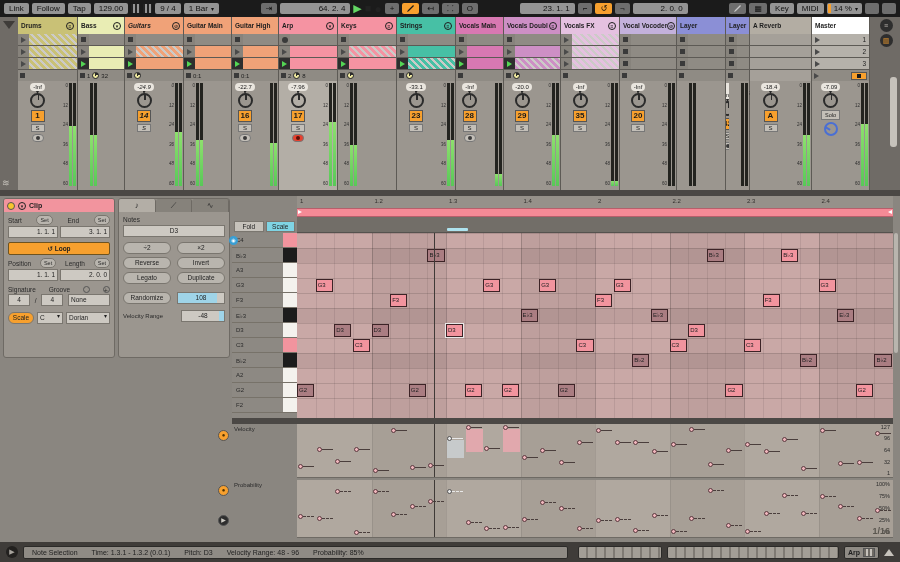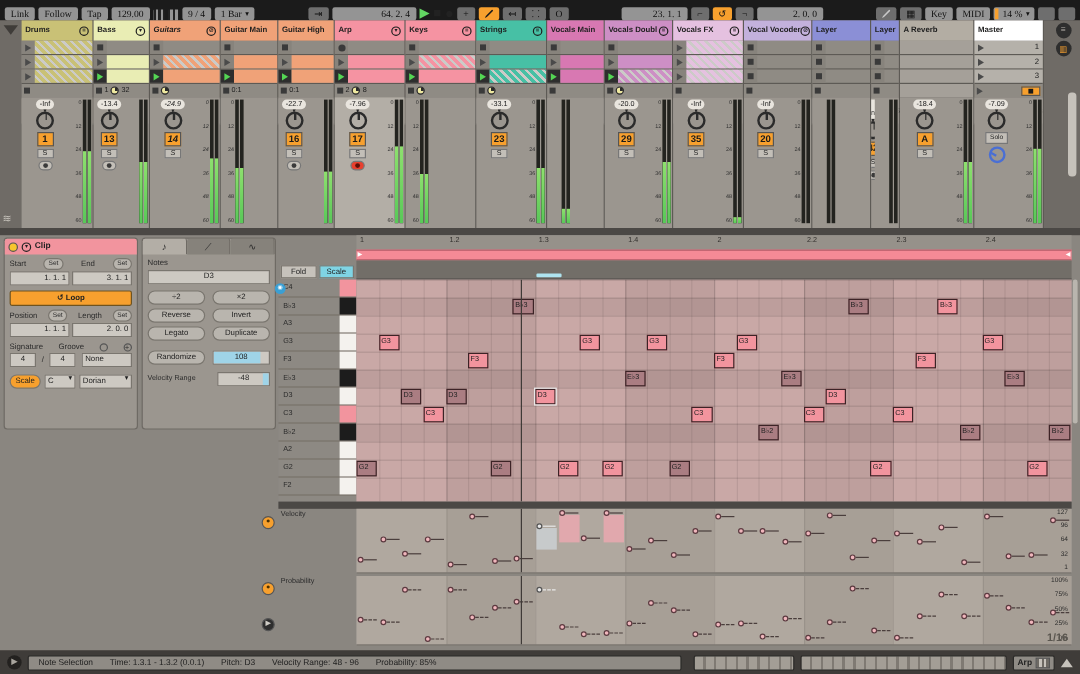--- a/index.html
+++ b/index.html
@@ -1,21 +1,21 @@
 <!DOCTYPE html>
 <html><head>
 <meta charset="utf-8">
 <style>
   html,body{margin:0;padding:0;background:#55524e;width:900px;height:562px;overflow:hidden;
     font-family:"Liberation Sans","DejaVu Sans",sans-serif;-webkit-font-smoothing:antialiased;}
   *{box-sizing:border-box;}
   .abs{position:absolute;}
   
   #transport{position:absolute;left:0;top:0;width:900px;height:17px;background:#1b1b1b;
-    display:flex;align-items:flex-end;gap:3px;padding:0 4px;font-size:8px;color:#111;font-family:Liberation Serif, serif;}
+    display:flex;align-items:center;gap:3px;padding:0 4px;font-size:8px;color:#111;}
   .tbox{background:#949494;border-radius:2px;padding:1px 5px;line-height:9px;height:11px;
     display:flex;align-items:center;gap:3px;white-space:nowrap;}
   .tbox.dark{background:#6e6e6e;}
   .tbox.orange{background:#f7a02e;}
   .caret{font-size:6px;line-height:6px;}
   .metro{width:9px;height:9px;background:repeating-linear-gradient(90deg,#222 0 2px,#949494 2px 4px);border-radius:1px;}
   .tspacer{flex:1;}
   .playbtn{color:#63d663;font-size:11px;line-height:11px;}
   .stopbtn{color:#222;font-size:11px;line-height:11px;}
   .recbtn{color:#222;font-size:12px;line-height:12px;}
@@ -338,31 +338,20 @@
           <span>32</span>
         </div>
         <div class="sendsrow">
           <div class="knob">
             <i style="transform: rotate(-135deg);"></i>
             <div class="klabel">A</div>
           </div>
           <span style="margin-left: auto;">Sends</span>
         </div>
         <div class="mixer">
-          <div class="mctl">
-            <div class="volpill">-13.4</div>
-            <div class="pan">
-              <i></i>
-            </div>
-            <div class="numbox">13</div>
-            <div class="sbtn">S</div>
-            <div class="armbtn">
-              <div class="d"></div>
-            </div>
-          </div>
           <div class="meterzone">
             <div class="mbars">
               <div class="mbar">
                 <div class="fill" style="height: 50%;"></div>
               </div>
               <div class="mbar">
                 <div class="fill" style="height: 50%;"></div>
               </div>
             </div>
           </div>
@@ -754,20 +743,31 @@
           <div class="ssq"></div>
         </div>
         <div class="sendsrow">
           <div class="knob">
             <i style="transform: rotate(-135deg);"></i>
             <div class="klabel">A</div>
           </div>
           <span style="margin-left: auto;">Sends</span>
         </div>
         <div class="mixer">
+          <div class="mctl">
+            <div class="volpill">-Inf</div>
+            <div class="pan">
+              <i></i>
+            </div>
+            <div class="numbox">28</div>
+            <div class="sbtn">S</div>
+            <div class="armbtn">
+              <div class="d"></div>
+            </div>
+          </div>
           <div class="meterzone">
             <div class="mbars">
               <div class="mbar">
                 <div class="fill" style="height: 12%;"></div>
               </div>
               <div class="mbar">
                 <div class="fill" style="height: 12%;"></div>
               </div>
             </div>
           </div>

